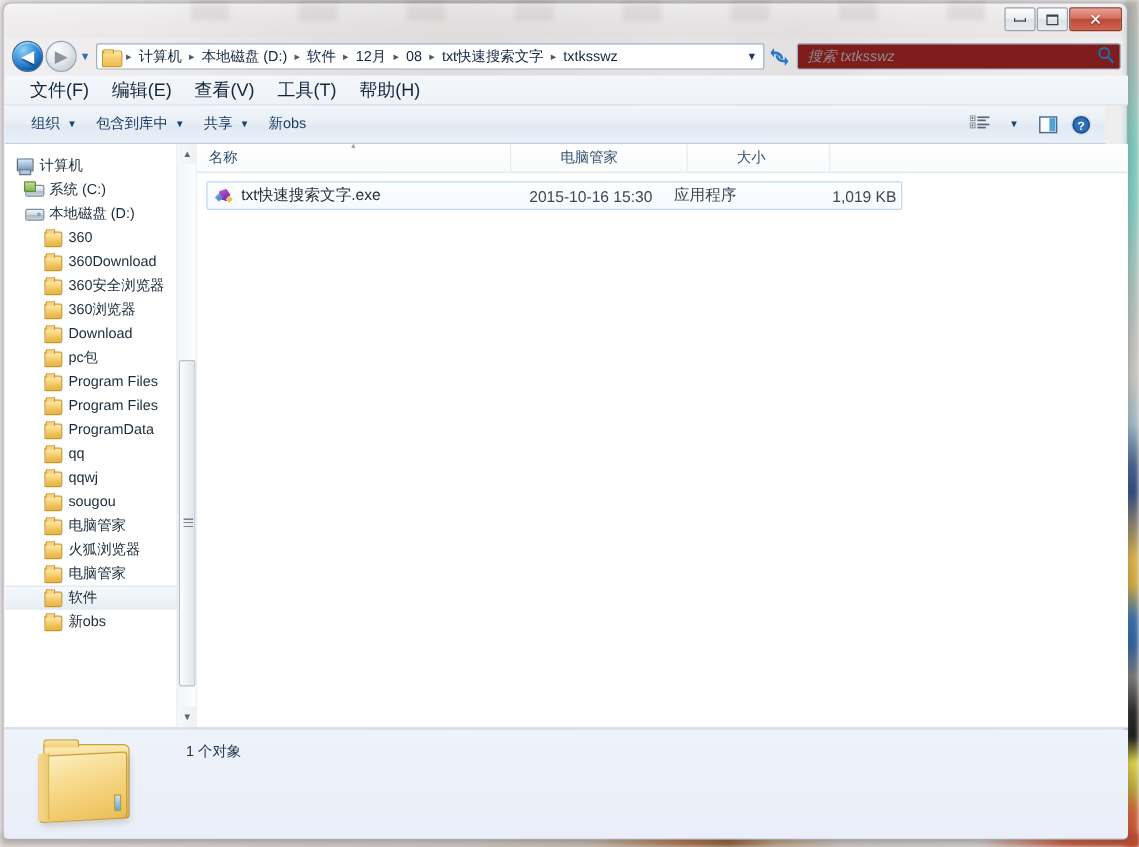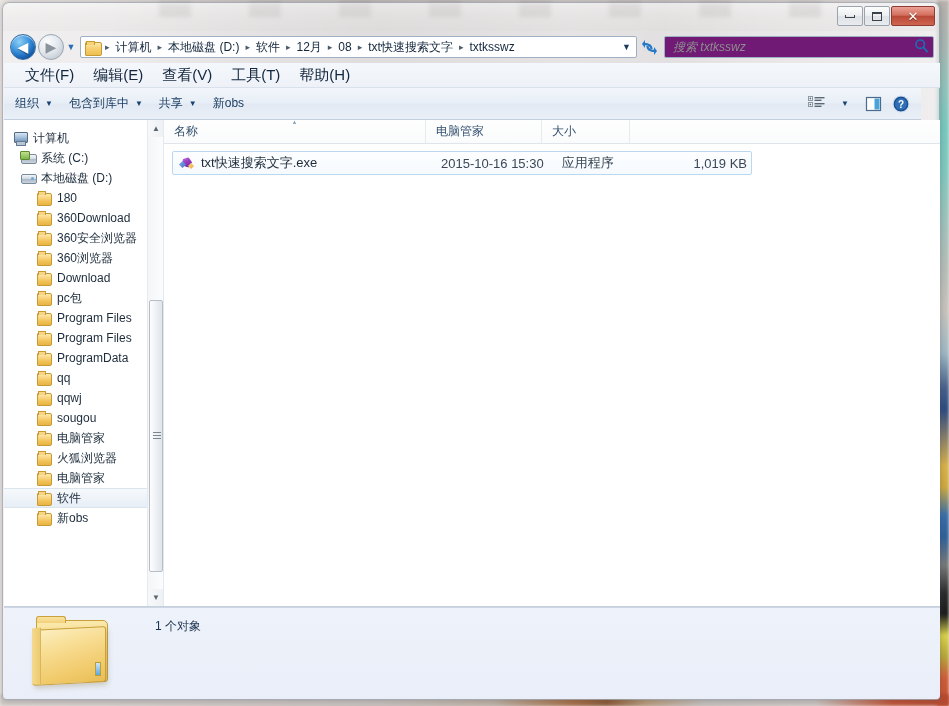--- a/index.html
+++ b/index.html
@@ -159,21 +159,21 @@
   .addr-caret .car { color: #1b3a5c; font-size: 9px; }
   #refreshbtn {
     width: 22px; height: 22px; margin-left: 1px; flex: 0 0 auto;
     display: flex; align-items: center; justify-content: center;
     border: 1px solid transparent; cursor: pointer;
   }
   #refreshbtn svg { display: block; }
 
   #searchbox {
     flex: 1 1 auto; height: 22px; margin-left: 4px; margin-right: 0;
-    background: #701a75; border: 1px solid #9fb0c4; border-radius: 2px;
+    background: #7f1d1d; border: 1px solid #9fb0c4; border-radius: 2px;
     display: flex; align-items: center; padding: 0 4px 0 8px;
   }
   #searchtext {
     flex: 1 1 auto; color: #8d8d8d; font-style: italic; font-size: 12px;
   }
   .mag { flex: 0 0 auto; }
 
   
   #menubar {
     position: absolute; left: 1px; top: 60px; width: 936px; height: 25px;
@@ -184,21 +184,21 @@
   .menuitem {
     color: #12263d; font-size: 15px; padding: 3px 7px; margin-right: 5px;
     cursor: pointer; border-radius: 2px; white-space: nowrap;
   }
 
   
   #toolbar {
     position: absolute; left: 1px; top: 85px; width: 917px; height: 32px;
     background: linear-gradient(180deg,#f2f6fb 0%,#e8eef6 48%,#e2e9f3 52%,#eaf0f7 100%);
     border-bottom: 1px solid #c3cfdc;
-    display: flex; align-items: center; padding: 0 6px 0 3px; text-align: right;
+    display: flex; align-items: center; padding: 0 6px 0 14px; text-align: right;
   }
   .tbitem {
     color: #15395f; font-size: 12px; padding: 4px 8px; cursor: pointer;
     border-radius: 2px; display: flex; align-items: center; white-space: nowrap;
   }
   .tbcaret { font-size: 8px; margin-left: 6px; color: #17436e; }
   .tbspacer { flex: 1 1 auto; }
   .tbicon {
     width: 28px; height: 24px; display: flex; align-items: center;
     justify-content: center; cursor: pointer; border-radius: 2px;
@@ -303,20 +303,21 @@
   }
 
   
   #content { flex: 1 1 auto; background: #fff; position: relative; overflow: hidden; }
 
   #colheader {
     height: 24px; display: flex; align-items: stretch;
     background: linear-gradient(180deg,#fefefe 0%,#fafbfc 100%);
     border-bottom: 1px solid #dfe5eb;
     position: relative;
+    gap: 31px;
   }
   .colh {
     display: flex; align-items: center; padding-left: 10px;
     font-size: 12px; color: #33506e; cursor: pointer;
     border-right: 1px solid #e6ebf0; position: relative;
   }
   .colh.sorted::after {
     content: "▲"; position: absolute; left: 50%; top: -1px;
     font-size: 6px; color: #8fa7bf; transform: translateX(-50%);
   }
@@ -551,21 +552,21 @@
           <div class="trow tind1">
             <span class="ic sysdrive"></span>
             <span class="tlabel">系统 (C:)</span>
           </div>
           <div class="trow tind1">
             <span class="ic drive"></span>
             <span class="tlabel">本地磁盘 (D:)</span>
           </div>
           <div class="trow tind2">
             <span class="ic folder"></span>
-            <span class="tlabel">180</span>
+            <span class="tlabel">360</span>
           </div>
           <div class="trow tind2">
             <span class="ic folder"></span>
             <span class="tlabel">360Download</span>
           </div>
           <div class="trow tind2">
             <span class="ic folder"></span>
             <span class="tlabel">360安全浏览器</span>
           </div>
           <div class="trow tind2">

